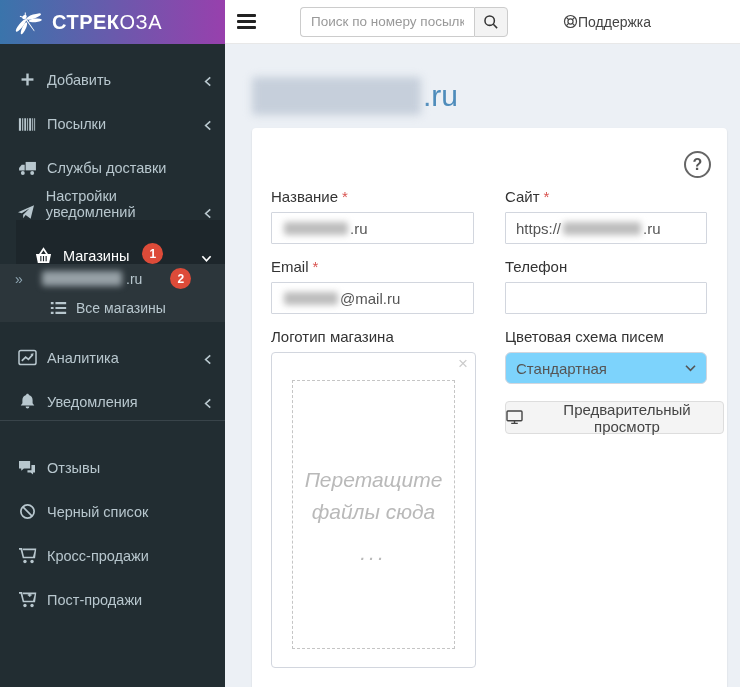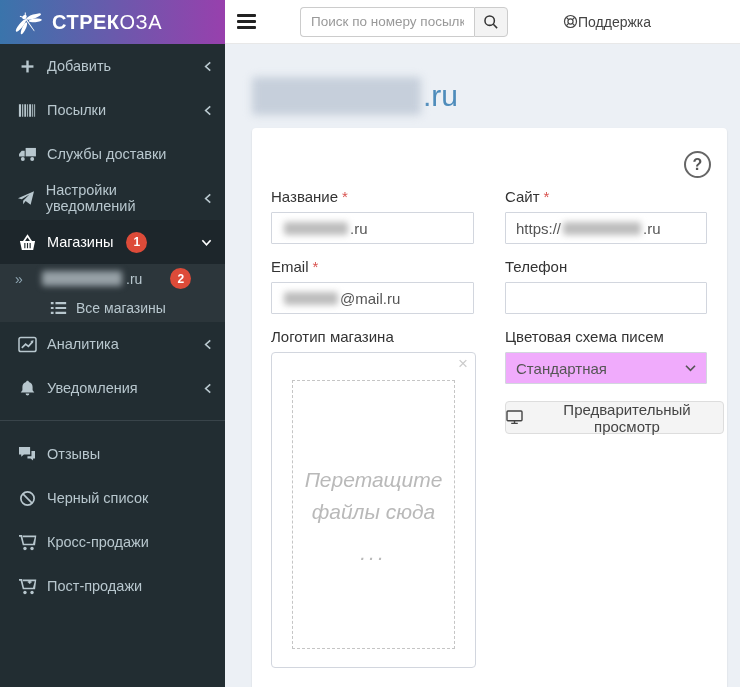--- a/index.html
+++ b/index.html
@@ -26,25 +26,25 @@
     border-radius:4px 0 0 4px; padding:0 10px; font-size:13.5px; color:#555;
     font-family:"Liberation Sans",sans-serif; outline:none; }
   .searchgrp input::placeholder { color:#999; }
   .searchbtn { width:34px; height:30px; border:1px solid #ccc; border-radius:0 4px 4px 0;
     background:#f3f3f3; display:flex; align-items:center; justify-content:center; cursor:pointer; }
   .support { display:flex; align-items:center; margin-left:55px; font-size:14px;
     color:#444; cursor:pointer; }
 
   
   .sidebar { position:absolute; left:0; top:44px; width:225px; bottom:0; background:#222d32; }
-  .mi { height:44px; display:flex; align-items:center; padding:0 12px 0 15px;
+  .mi { height:44px; display:flex; align-items:flex-end; padding:0 12px 0 15px;
     color:#b8c7ce; font-size:14.5px; cursor:pointer; }
   .mi .ic { width:24px; margin-right:8px; display:flex; justify-content:center; align-items:center; }
   .mi .chev { margin-left:auto; display:flex; }
-  .mi.active { background:#1d262b; color:#fff; }
+  .mi.active { background:#1d262b; color:#fff;margin-left:16px; }
   .badge { min-width:21px; height:21px; border-radius:50%; background:#dd4b39; color:#fff;
     font-size:12px; font-weight:bold; display:inline-flex; align-items:center;
     justify-content:center; margin-left:13px; }
   .submenu { background:#2c363b; }
   .smi { height:29px; display:flex; align-items:center; color:#b8c7ce; font-size:14px;
     cursor:pointer; }
   .smi .marker { width:16px; margin-left:15px; color:#8fa6b2; font-size:14px; }
   .smi .sic { width:22px; margin-left:47px; margin-right:7px; display:flex; justify-content:center; }
   .divider { border-top:1px solid #39444a; margin:10px 0 11px 0; }
 
@@ -76,22 +76,22 @@
   .dropzone { position:relative; width:205px; height:316px; border:1px solid #d2d6de;
     border-radius:4px; cursor:pointer; }
   .dz-close { position:absolute; top:1px; right:7px; color:#ccc; font-size:17px; cursor:pointer; }
   .dz-inner { position:absolute; left:20px; top:27px; width:163px; height:269px;
     border:1px dashed #c5c5c5; display:flex; flex-direction:column; align-items:center;
     justify-content:center; text-align:center;font-style:italic; }
   .dz-text { font-size:21px; color:#b9b9b9; line-height:1.5; }
   .dz-dots { font-size:21px; color:#b9b9b9; letter-spacing:3px; margin-top:14px; }
 
   .selectbox { position:relative; width:202px; height:32px; border:1px solid #d2d6de;
-    border-radius:1px; display:flex; align-items:center; padding:0 10px; font-size:15px;
-    color:#555; cursor:pointer; background:#f0abfc; }
+    border-radius:6px; display:flex; align-items:center; padding:0 10px; font-size:15px;
+    color:#555; cursor:pointer; background:#7dd3fc; }
   .selectbox .sel-chev { position:absolute; right:9px; top:11px; }
 
   .preview-btn { margin-top:17px; width:219px; height:33px; background:#f4f4f4;
     border:1px solid #ddd; border-radius:4px; display:flex; align-items:center;
     justify-content:center; gap:8px; font-size:15px; color:#444; cursor:pointer;
     font-family:"Liberation Sans",sans-serif; }
 
   svg { display:block; }
 </style>
 </head>

